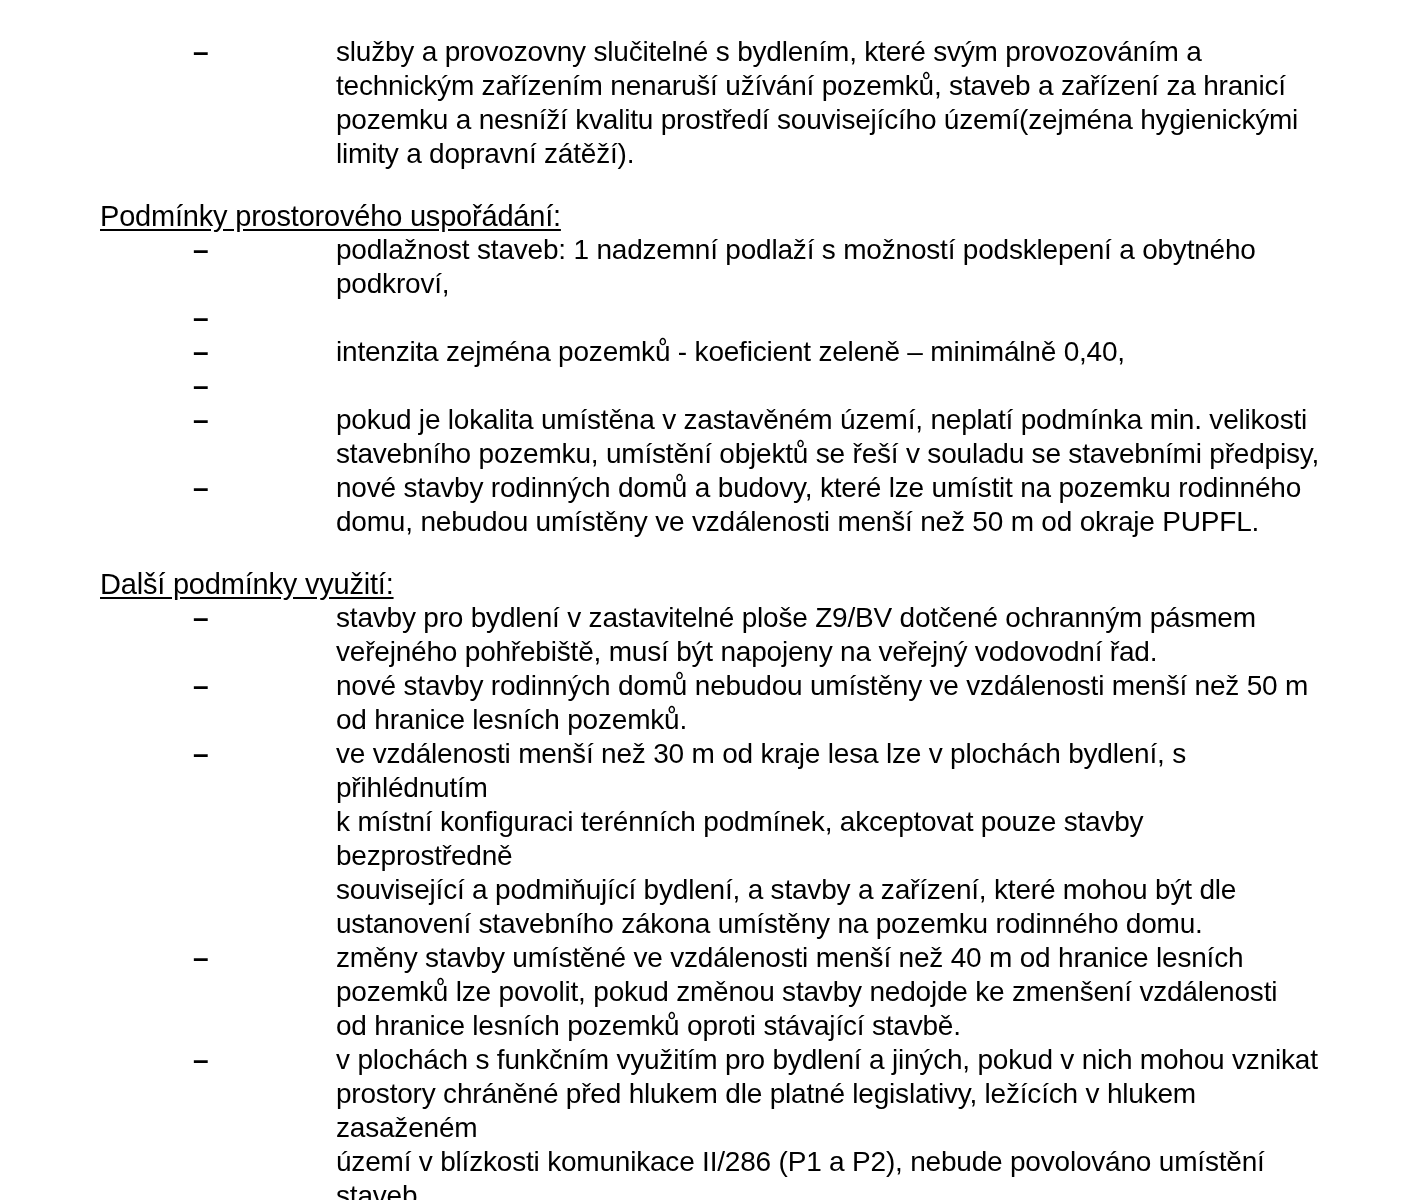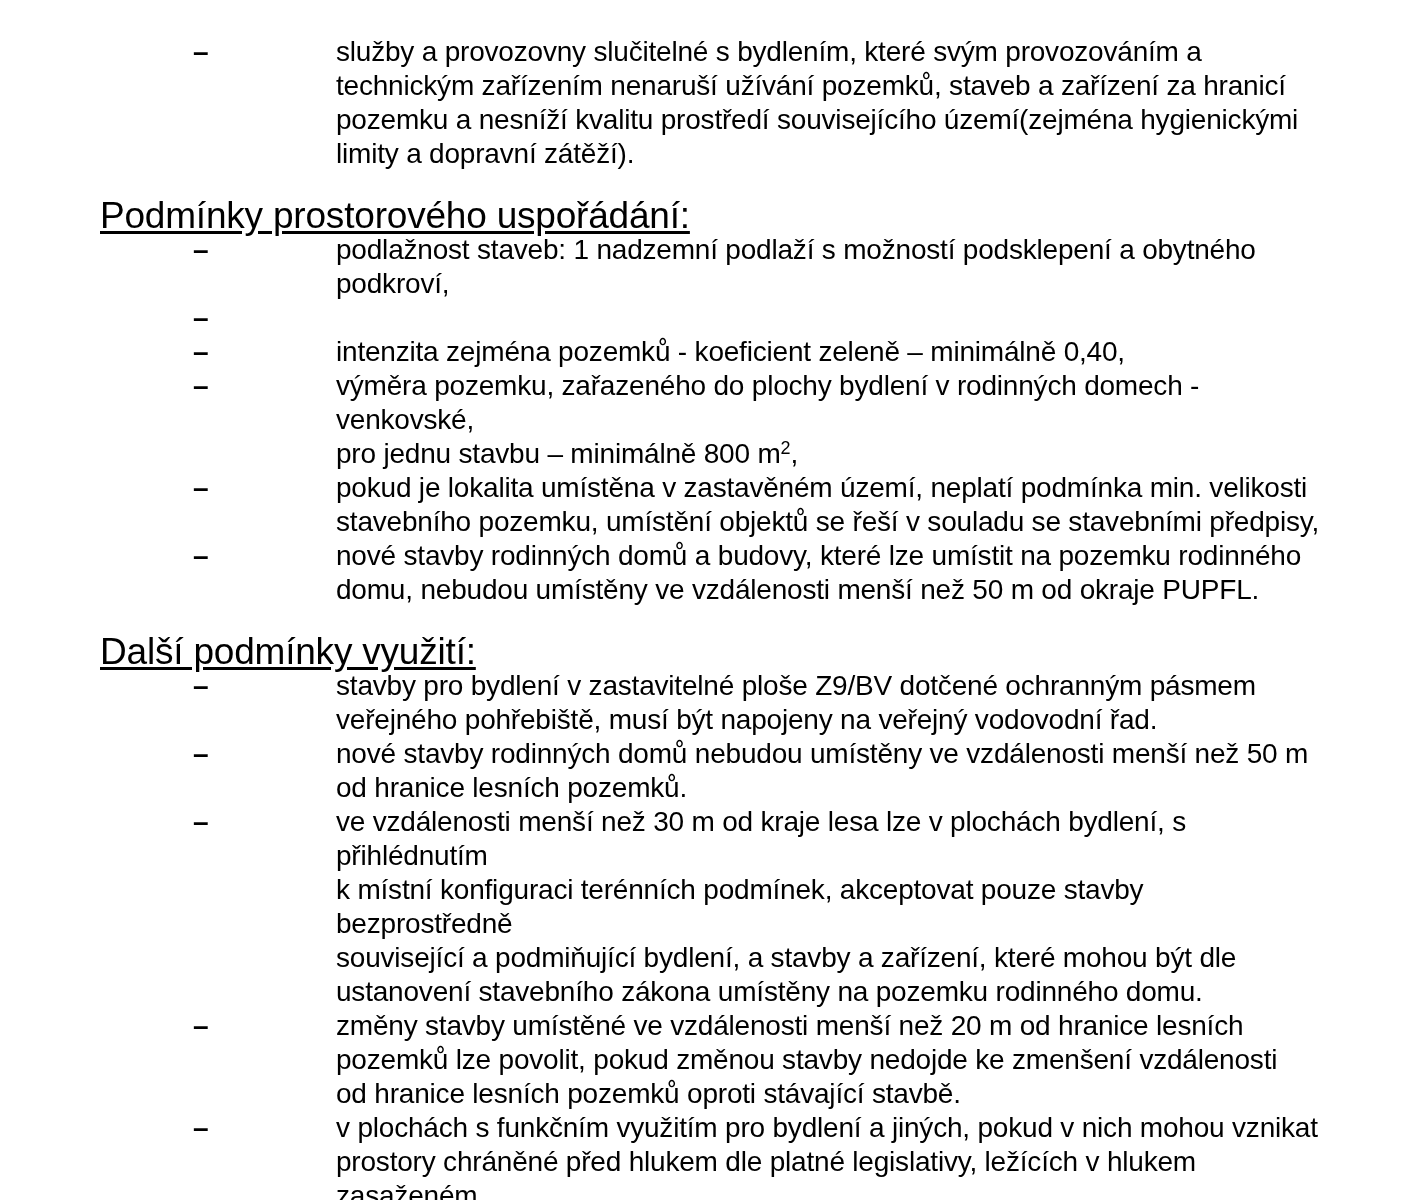--- a/index.html
+++ b/index.html
@@ -6,21 +6,21 @@
   body {
     width: 1424px; height: 1200px;
     background: #ffffff; color: #000000;
     font-family: "Liberation Sans", sans-serif;
     font-size: 28px; line-height: 34px;
     letter-spacing: -0.2px;
     overflow: hidden;
   }
   .doc { box-sizing: border-box; padding: 35px 99px 0 100px; }
   .section-heading {
-    font-size: 37px; font-weight: normal;
+    font-size: 29px; font-weight: normal;
     margin: 28px 0 0 0;
     text-decoration: underline;
     text-underline-offset: 3px;
   }
   .bullet-list { margin: 0; padding: 0; }
   .bullet-item { display: flex; align-items: flex-start; }
   .marker {
     box-sizing: border-box;
     width: 190px; padding-left: 93px;
     flex-shrink: 0;
@@ -55,22 +55,20 @@
     </div>
     <div class="bullet-item">
       <span class="marker">–</span>
     </div>
     <div class="bullet-item">
       <span class="marker">–</span>
       <div class="btext">intenzita zejména pozemků - koeficient zeleně – minimálně 0,40,</div>
     </div>
     <div class="bullet-item">
       <span class="marker">–</span>
-      <div class="btext"><span>výměra pozemku, zařazeného do plochy bydlení v rodinných domech - venkovské,
-pro jednu stavbu – minimálně 800 m</span><span class="sup">2</span><span>,</span></div>
     </div>
     <div class="bullet-item">
       <span class="marker">–</span>
       <div class="btext">pokud je lokalita umístěna v zastavěném území, neplatí podmínka min. velikosti
 stavebního pozemku, umístění objektů se řeší v souladu se stavebními předpisy,</div>
     </div>
     <div class="bullet-item">
       <span class="marker">–</span>
       <div class="btext">nové stavby rodinných domů a budovy, které lze umístit na pozemku rodinného
 domu, nebudou umístěny ve vzdálenosti menší než 50 m od okraje PUPFL.</div>
@@ -91,21 +89,21 @@
     </div>
     <div class="bullet-item">
       <span class="marker">–</span>
       <div class="btext">ve vzdálenosti menší než 30 m od kraje lesa lze v plochách bydlení, s přihlédnutím
 k místní konfiguraci terénních podmínek, akceptovat pouze stavby bezprostředně
 související a podmiňující bydlení, a stavby a zařízení, které mohou být dle
 ustanovení stavebního zákona umístěny na pozemku rodinného domu.</div>
     </div>
     <div class="bullet-item">
       <span class="marker">–</span>
-      <div class="btext">změny stavby umístěné ve vzdálenosti menší než 20 m od hranice lesních
+      <div class="btext">změny stavby umístěné ve vzdálenosti menší než 40 m od hranice lesních
 pozemků lze povolit, pokud změnou stavby nedojde ke zmenšení vzdálenosti
 od hranice lesních pozemků oproti stávající stavbě.</div>
     </div>
     <div class="bullet-item">
       <span class="marker">–</span>
       <div class="btext">v plochách s funkčním využitím pro bydlení a jiných, pokud v nich mohou vznikat
 prostory chráněné před hlukem dle platné legislativy, ležících v hlukem zasaženém
 území v blízkosti komunikace II/286 (P1 a P2), nebude povolováno umístění staveb
 pro bydlení a ostatních staveb obnášejících chráněné prostory, pokud nebude
 prokázán soulad s požadavky právních předpisů na ochranu před hlukem.</div>

